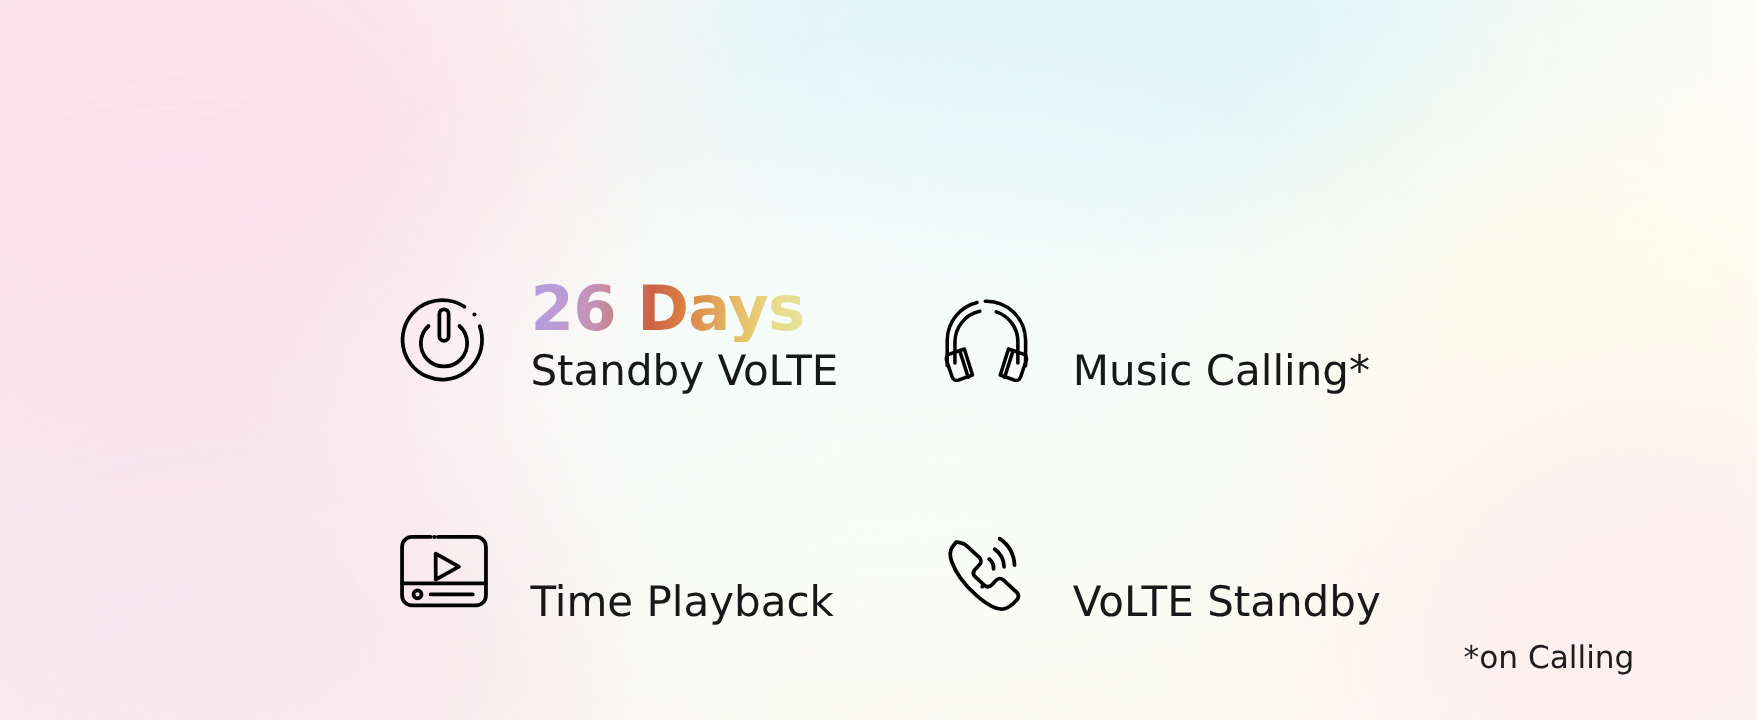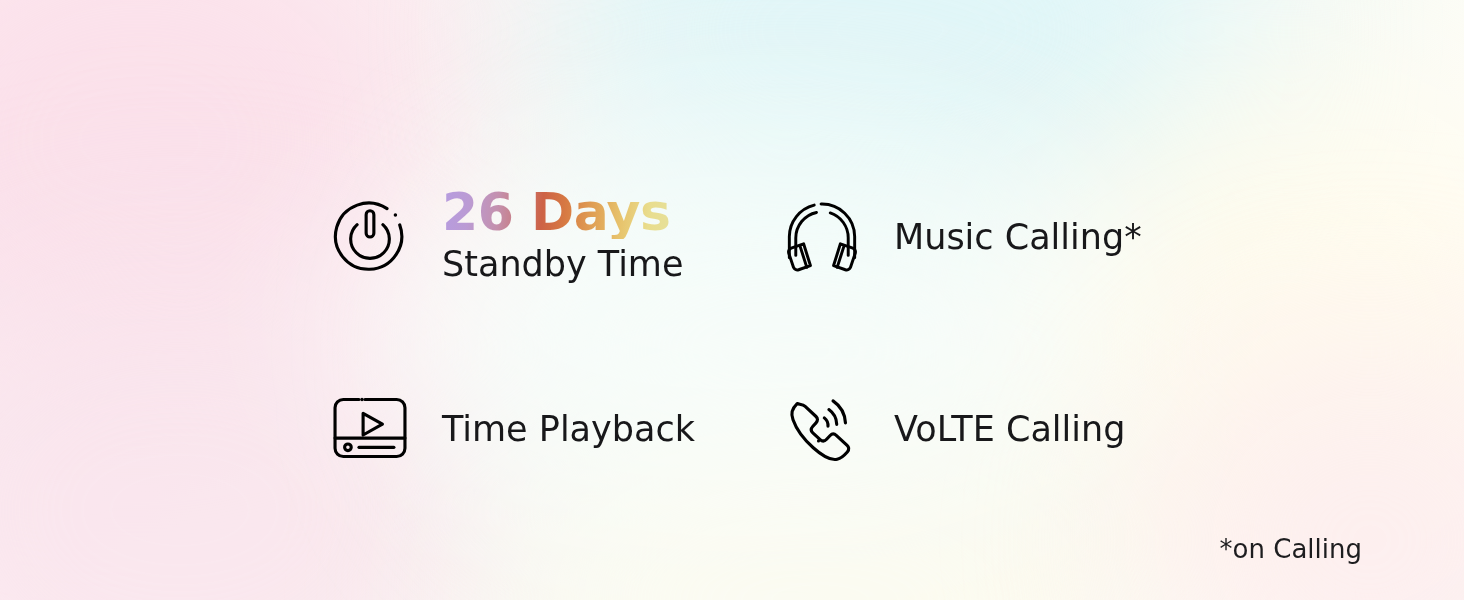--- a/index.html
+++ b/index.html
@@ -90,21 +90,21 @@
     position: absolute;
     left: 322px;
     top: 140px;
     width: 900px;
     display: grid;
     grid-template-columns: 452px 448px;
     grid-template-rows: 192px 192px;
   }
   .spec-item {
     display: flex;
-    align-items: center;
+    align-items: flex-end;
     gap: 24px;
   }
   .spec-icon {
     flex: 0 0 auto;
     width: 96px;
     height: 96px;
     display: flex;
     align-items: center;
     justify-content: center;
   }
@@ -194,21 +194,21 @@
       <span class="spec-icon">
         <svg viewBox="0 0 100 100" fill="none" stroke="#000000" stroke-width="3.4" stroke-linecap="round" stroke-linejoin="round" aria-hidden="true">
           <path d="M68.5 19.2 A36 36 0 1 0 82.3 36.8"></path>
           <circle cx="77.6" cy="26.2" r="1.9" fill="#000000" stroke="none"></circle>
           <path d="M36.0 36.6 A21 21 0 1 0 64.0 36.6"></path>
           <rect x="45.8" y="21.5" width="8.4" height="28.5" rx="4.2"></rect>
         </svg>
       </span>
       <span class="spec-text">
         <span class="spec-value">26 Days</span>
-        <span class="spec-label">Standby Time</span>
+        <span class="spec-label">Standby VoLTE</span>
       </span>
     </div>
 
     <div class="spec-item item-music">
       <span class="spec-icon">
         <svg viewBox="0 0 100 100" fill="none" stroke="#000000" stroke-width="3.2" stroke-linecap="round" stroke-linejoin="round" aria-hidden="true">
           <path d="M14.5 72.5 V49.5 A35.5 35.5 0 0 1 41.5 15.3"></path>
           <path d="M85.5 72.5 V49.5 A35.5 35.5 0 0 0 49.0 14.2"></path>
           <path d="M21.5 70.0 V51.0 A28.5 28.5 0 0 1 44.0 23.3"></path>
           <path d="M78.5 70.0 V51.0 A28.5 28.5 0 0 0 59.0 23.8"></path>
@@ -256,21 +256,21 @@
                    L40.0 55.2 C37.9 53.2 37.8 50.6 39.9 48.3
                    L43.5 44.4 C45.6 42.2 45.6 39.5 43.5 37.5
                    L31.7 26.5 C29.6 24.5 26.8 24.5 23.0 23.5 Z"></path>
           <circle cx="46.2" cy="64.0" r="1.7" fill="#000000" stroke="none"></circle>
           <path d="M56.5 48.0 A10.5 10.5 0 0 0 52.5 39.0"></path>
           <path d="M66.0 46.0 A20.5 20.5 0 0 0 57.5 30.0"></path>
           <path d="M75.5 44.5 A31 31 0 0 0 62.0 20.5"></path>
         </svg>
       </span>
       <span class="spec-text">
-        <span class="spec-label">VoLTE Calling</span>
+        <span class="spec-label">VoLTE Standby</span>
       </span>
     </div>
 
   </div>
 
   <div class="footnote">*on Calling</div>
 
 </div>
 
 </body></html>

